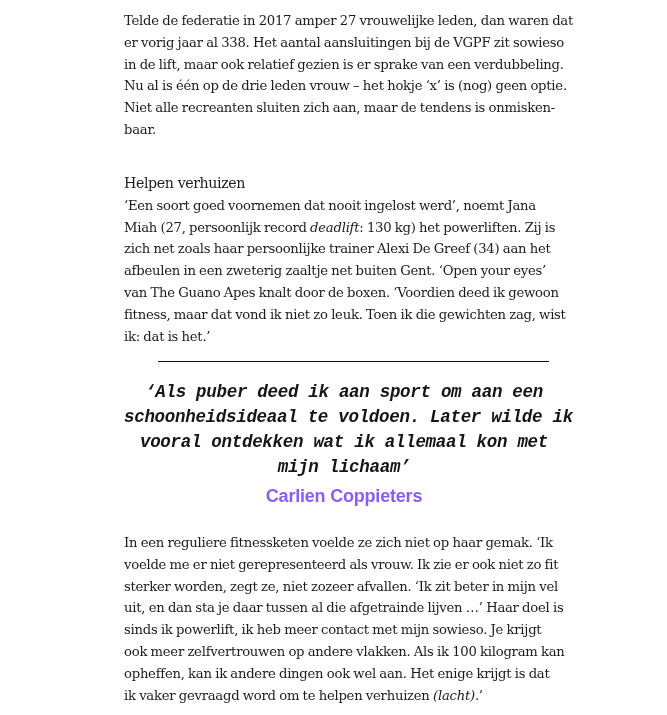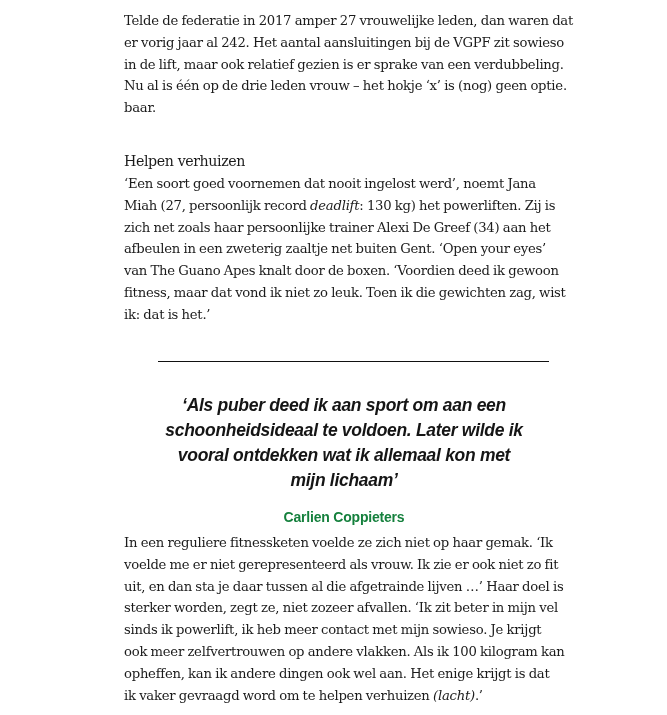--- a/index.html
+++ b/index.html
@@ -49,55 +49,56 @@
       border-top: 1.5px solid #111;
     }
     .pullquote {
       position: absolute;
       left: 124px;
       top: 380px;
       width: 440px;
       text-align: center;
     }
     .pq-text {
-      font-family: Liberation Sans, sans-serif;
+      font-family: Liberation Mono, monospace;
       font-style: italic;
       font-weight: bold;
       font-size: 17.5px;
       line-height: 25px;
       color: #151515;
-      margin: 13px;
+      margin: 0;
       letter-spacing: -0.3px;
     }
     .pq-text .line { display: block; white-space: nowrap; }
     .pq-author {
       font-family: "Liberation Sans", "DejaVu Sans", sans-serif;
       font-weight: bold;
-      font-size: 14px;
+      font-size: 18px;
       line-height: 16px;
-      margin-top: 16px;
-      color: #15803d;
+      margin-top: 8px;
+      color: #8b5cf6;
       letter-spacing: -0.2px;
     }
     .article2 {
       position: absolute;
       left: 124px;
       top: 532px;
       width: 440px;
     }
   </style>
 </head>
 <body>
 
 <div class="article">
   <p class="p p1">
     <span class="line">Telde de federatie in 2017 amper 27 vrouwelijke leden, dan waren dat</span>
-    <span class="line">er vorig jaar al 242. Het aantal aansluitingen bij de VGPF zit sowieso</span>
+    <span class="line">er vorig jaar al 338. Het aantal aansluitingen bij de VGPF zit sowieso</span>
     <span class="line">in de lift, maar ook relatief gezien is er sprake van een verdubbeling.</span>
     <span class="line">Nu al is één op de drie leden vrouw – het hokje ‘x’ is (nog) geen optie.</span>
+    <span class="line">Niet alle recreanten sluiten zich aan, maar de tendens is onmisken-</span>
     <span class="line">baar.</span>
   </p>
 
   <h3 class="subhead">Helpen verhuizen</h3>
 
   <p class="p p2">
     <span class="line">‘Een soort goed voornemen dat nooit ingelost werd’, noemt Jana</span>
     <span class="line"><span>Miah (27, persoonlijk record </span><em>deadlift</em><span>: 130 kg) het powerliften. Zij is</span></span>
     <span class="line">zich net zoals haar persoonlijke trainer Alexi De Greef (34) aan het</span>
     <span class="line">afbeulen in een zweterig zaaltje net buiten Gent. ‘Open your eyes’</span>
@@ -116,20 +117,20 @@
     <span class="line">vooral ontdekken wat ik allemaal kon met</span>
     <span class="line">mijn lichaam’</span>
   </p>
   <div class="pq-author">Carlien Coppieters</div>
 </div>
 
 <div class="article2">
   <p class="p">
     <span class="line">In een reguliere fitnessketen voelde ze zich niet op haar gemak. ‘Ik</span>
     <span class="line">voelde me er niet gerepresenteerd als vrouw. Ik zie er ook niet zo fit</span>
+    <span class="line">sterker worden, zegt ze, niet zozeer afvallen. ‘Ik zit beter in mijn vel</span>
     <span class="line">uit, en dan sta je daar tussen al die afgetrainde lijven …’ Haar doel is</span>
-    <span class="line">sterker worden, zegt ze, niet zozeer afvallen. ‘Ik zit beter in mijn vel</span>
     <span class="line">sinds ik powerlift, ik heb meer contact met mijn sowieso. Je krijgt</span>
     <span class="line">ook meer zelfvertrouwen op andere vlakken. Als ik 100 kilogram kan</span>
     <span class="line">opheffen, kan ik andere dingen ook wel aan. Het enige krijgt is dat</span>
     <span class="line"><span>ik vaker gevraagd word om te helpen verhuizen </span><em>(lacht)</em><span>.’</span></span>
   </p>
 </div>
 
 </body></html>

